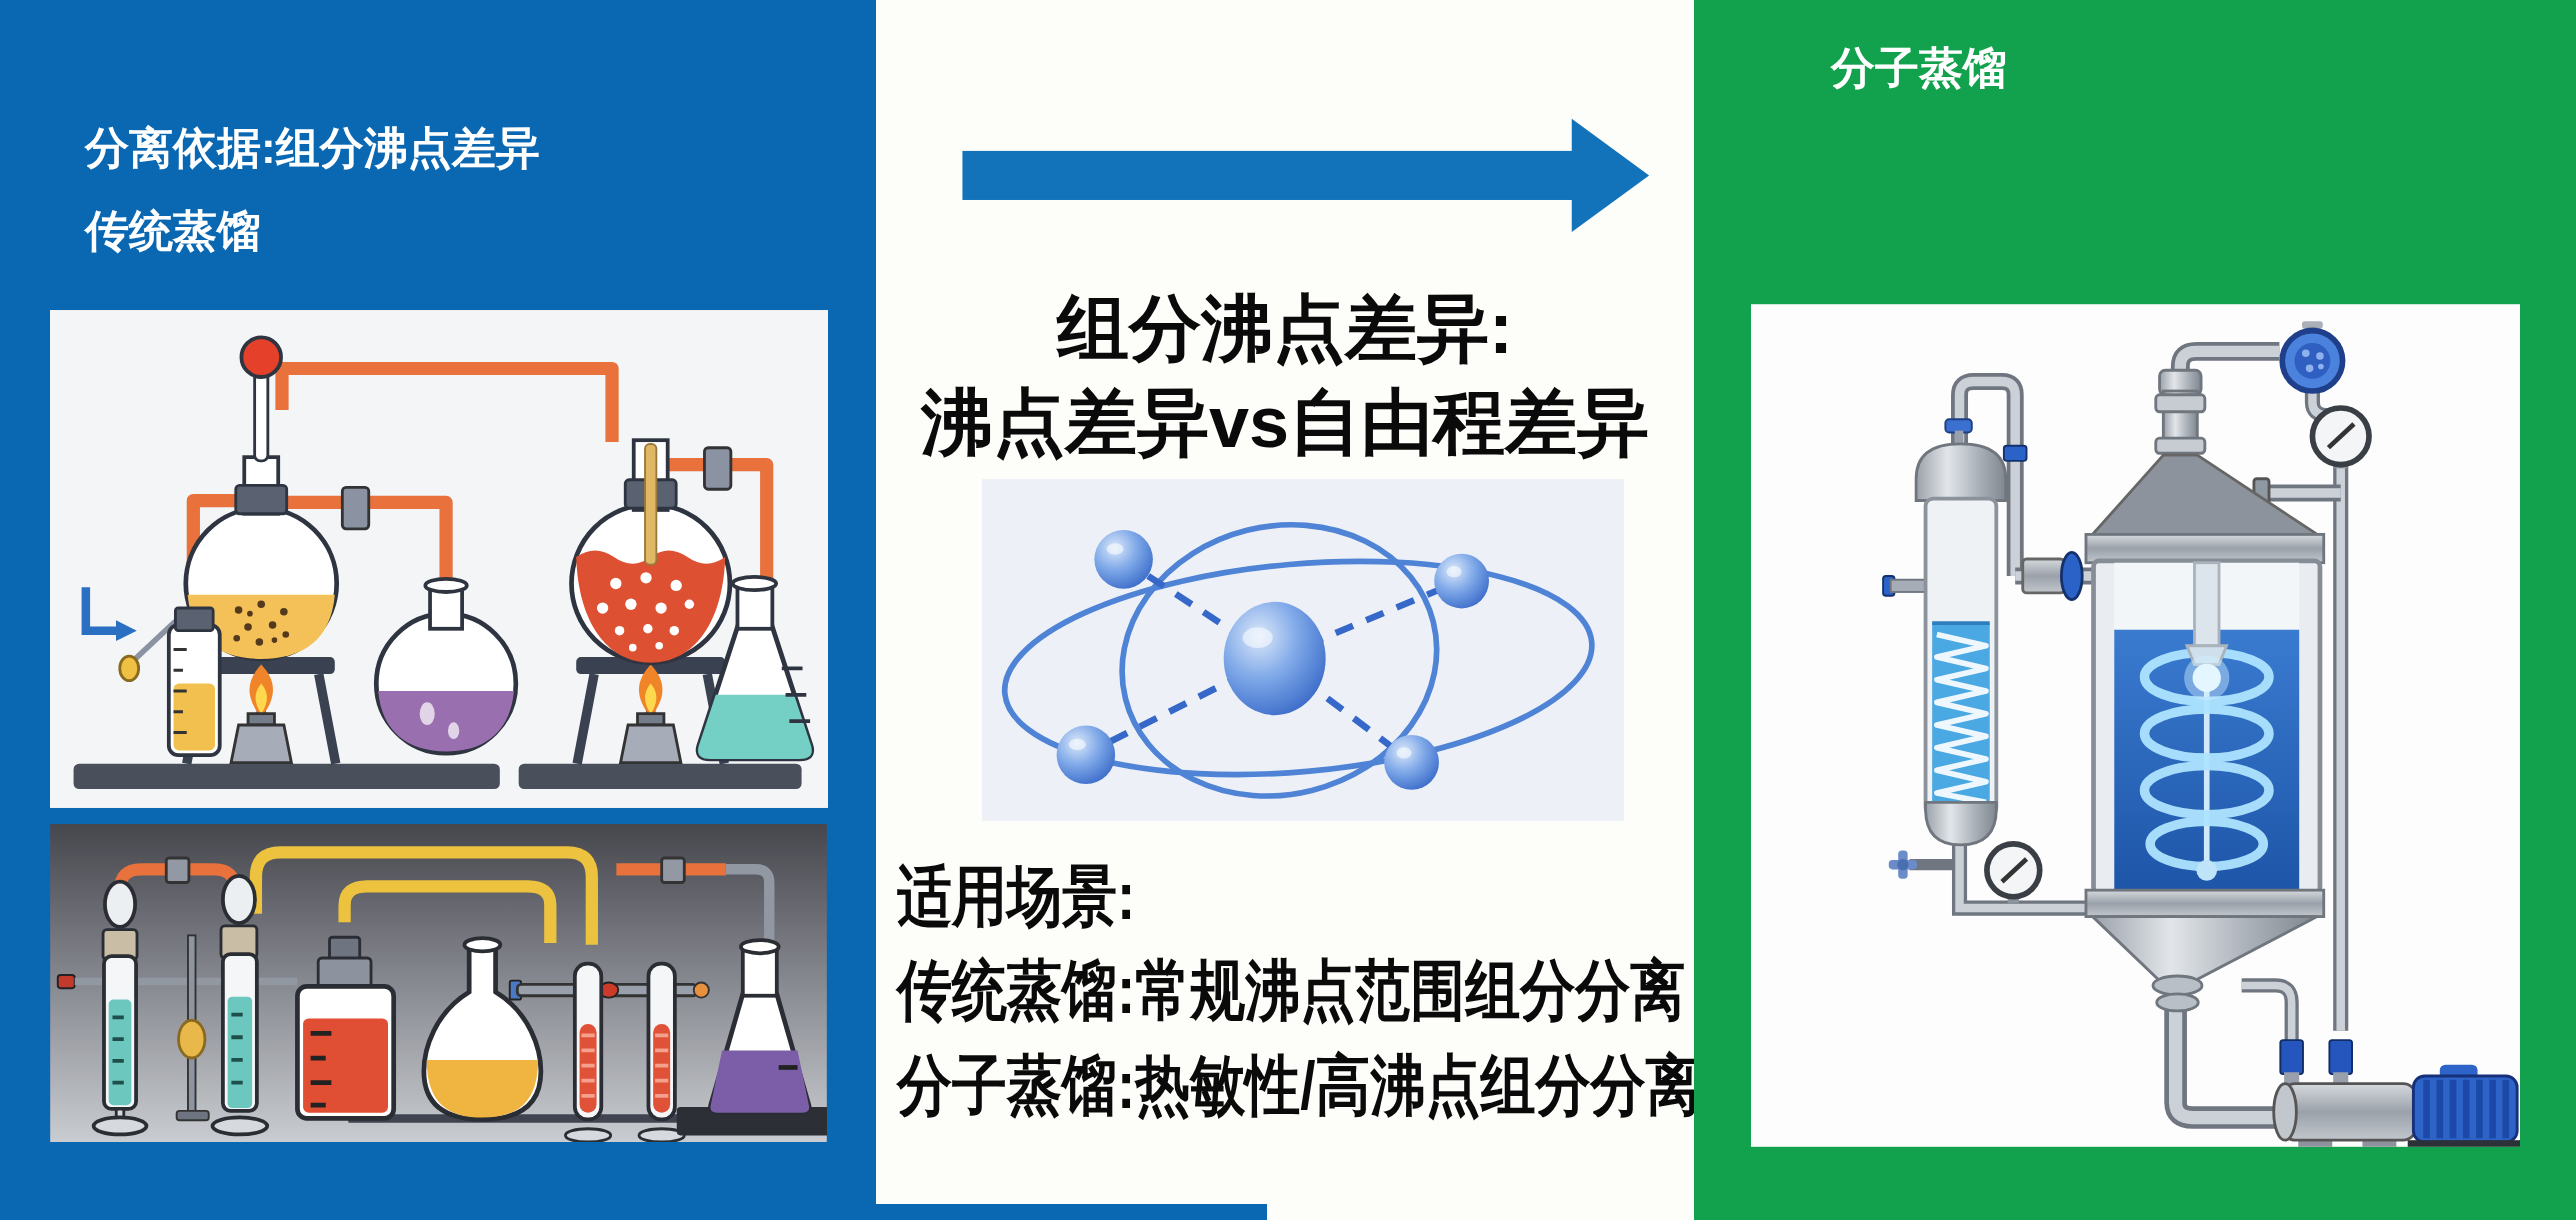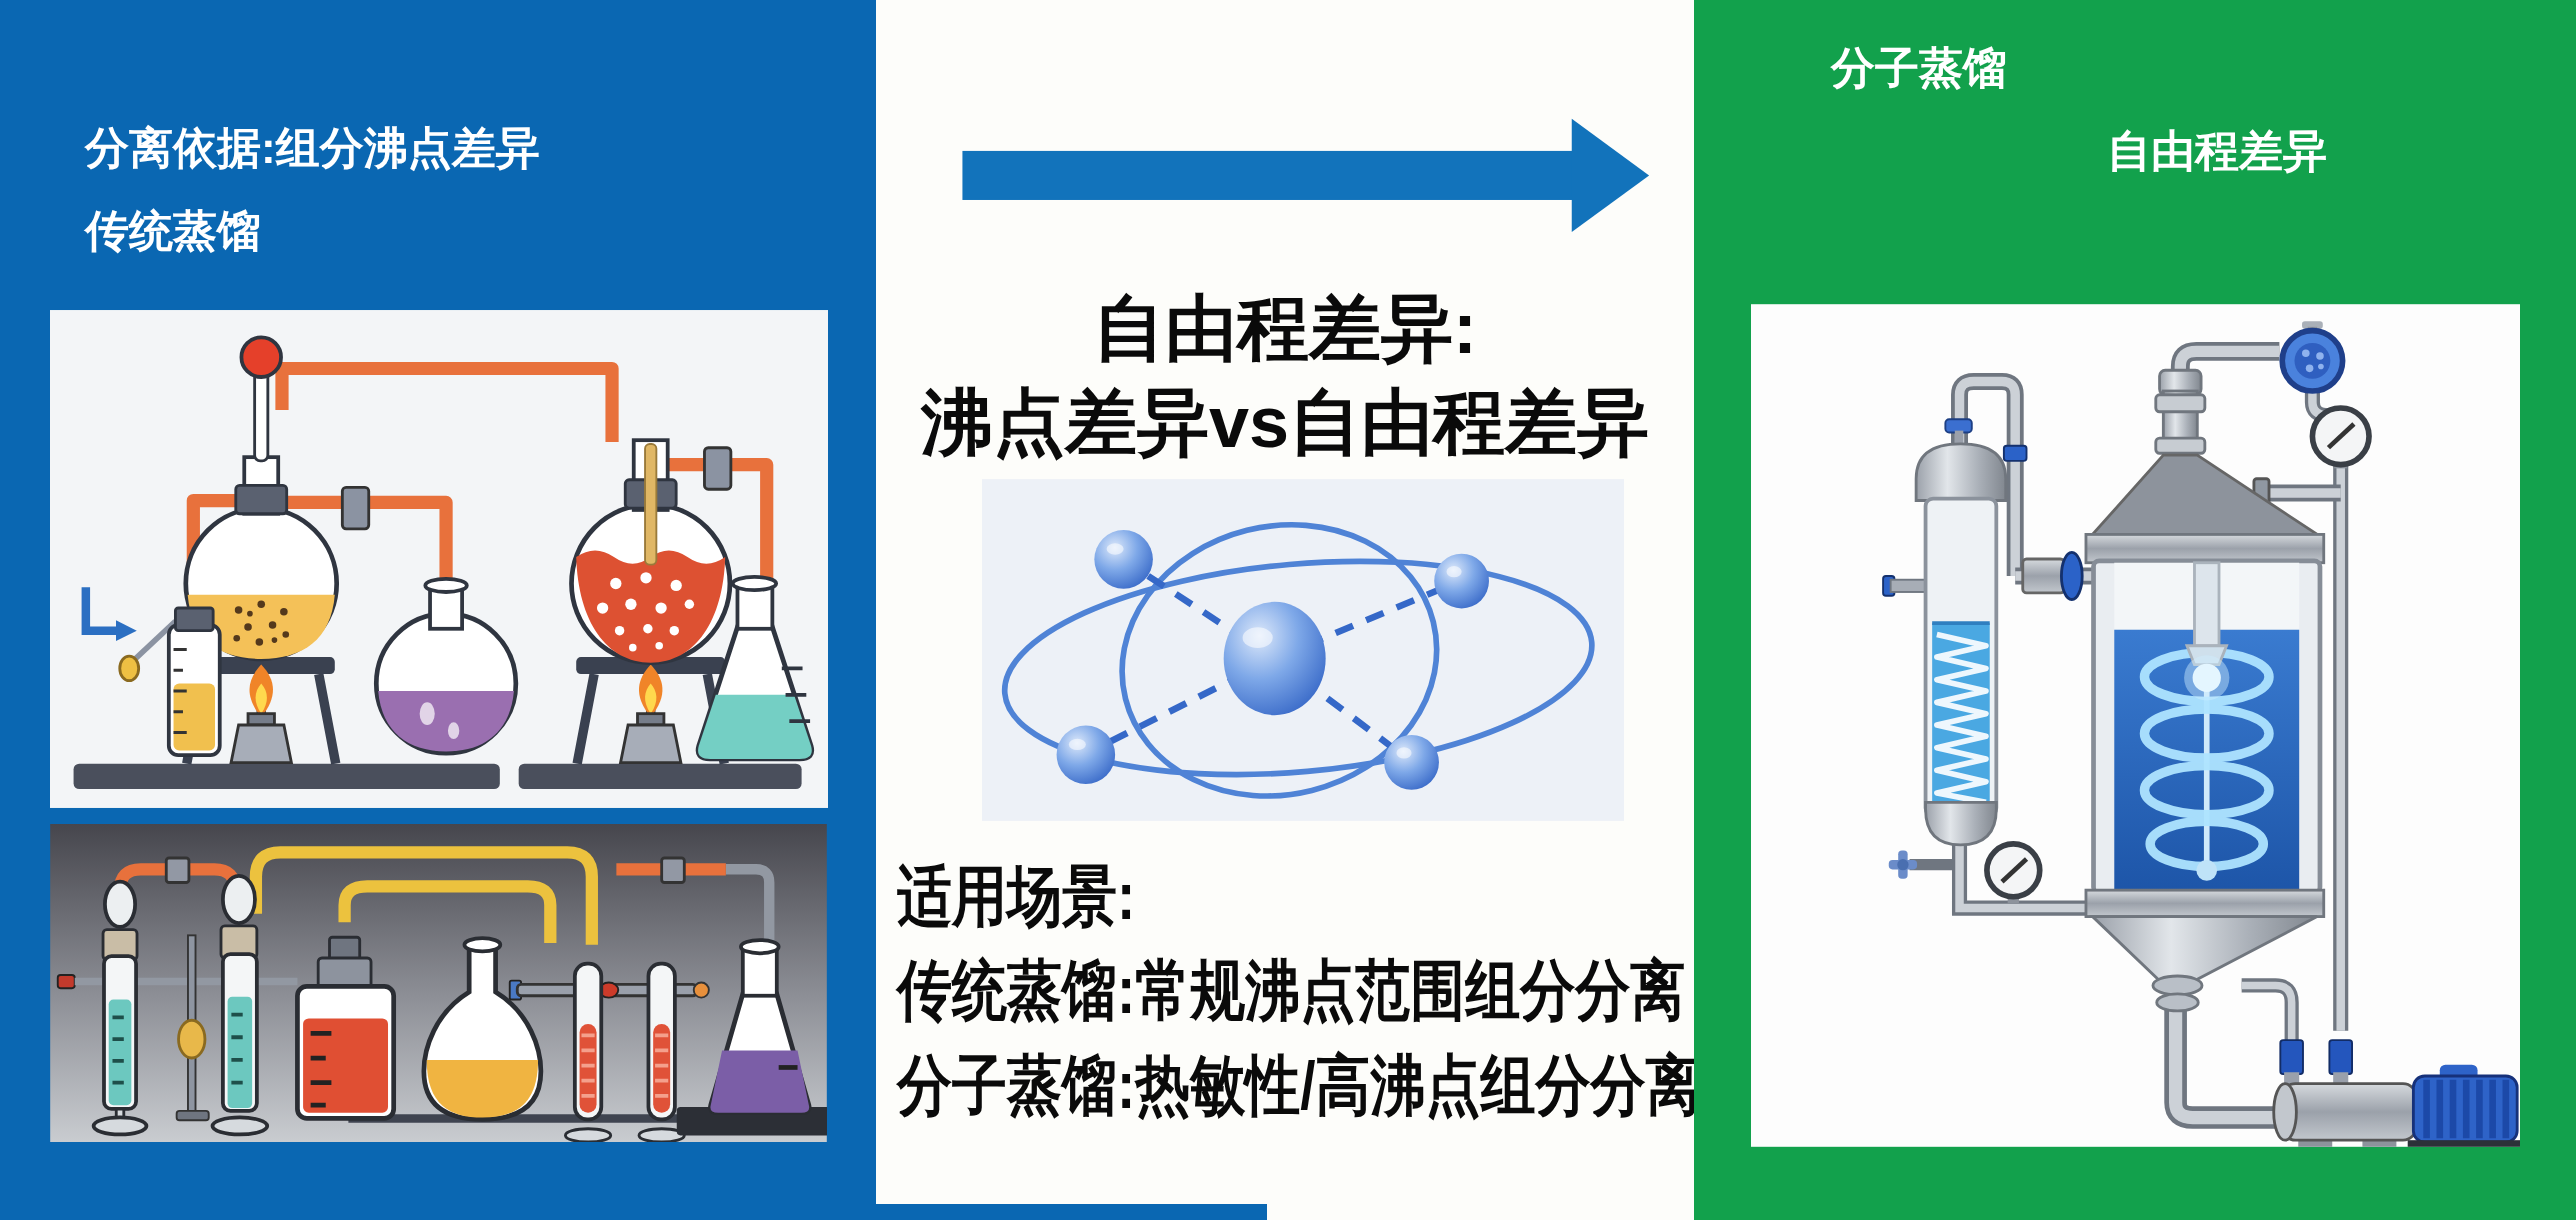--- a/index.html
+++ b/index.html
@@ -213,21 +213,21 @@
 
 <div id="center-panel" class="panel">
   <div class="arrow-wrap">
     <svg width="698" height="123" viewBox="0 0 740 130">
       <rect x="10" y="40" width="650" height="52" style="fill:var(--arrow,#1273bb)"></rect>
       <path d="M656 6 L738 66 L656 126 Z" style="fill:var(--arrow,#1273bb)"></path>
     </svg>
   </div>
 
   <div class="center-heading">
-    <div>自由程差异:</div>
+    <div>组分沸点差异:</div>
     <div>沸点差异vs自由程差异</div>
   </div>
 
   <div class="atom-wrap">
   <svg width="642" height="342" viewBox="0 0 680 362">
     <defs>
       <radialGradient id="atSph" cx="0.35" cy="0.3" r="0.85">
         <stop offset="0" stop-color="#dce8fa"></stop>
             <stop offset="0.45" stop-color="#7ea8e8"></stop>
             <stop offset="1" stop-color="#2c5ec2"></stop>
@@ -258,21 +258,20 @@
   <div class="scenarios">
     <div>适用场景:</div>
     <div>传统蒸馏:常规沸点范围组分分离</div>
     <div>分子蒸馏:热敏性/高沸点组分分离</div>
   </div>
 </div>
 
 <div id="right-panel" class="panel">
   <div id="right-title" class="title">
     <div>分子蒸馏</div>
-    <div class="indent">自由程差异</div>
   </div>
 
   <div class="img3">
   <svg width="769" height="843" viewBox="0 0 815 893">
     <defs>
       <linearGradient id="g3met" x1="0" y1="0" x2="1" y2="0">
         <stop offset="0" stop-color="#9ba1aa"></stop>
             <stop offset="0.35" stop-color="#e2e6ea"></stop>
             <stop offset="0.7" stop-color="#aab0b8"></stop>
             <stop offset="1" stop-color="#81878f"></stop>

